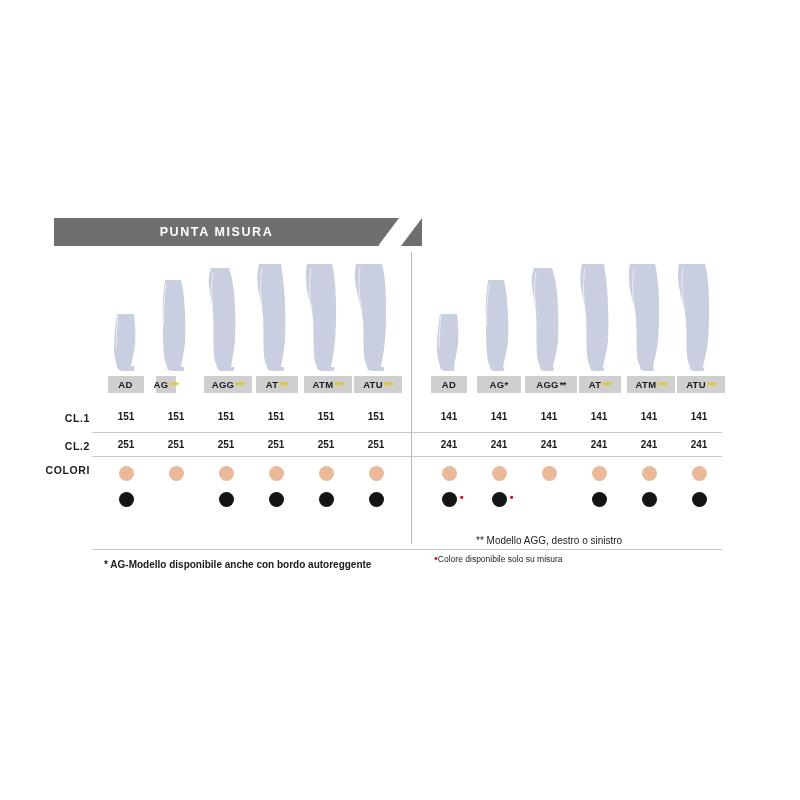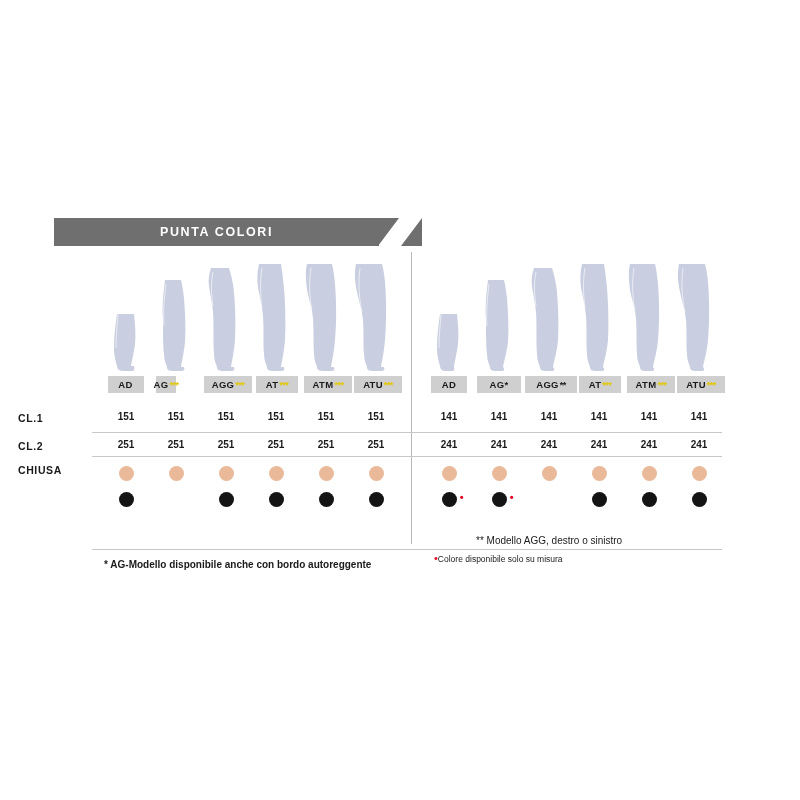--- a/index.html
+++ b/index.html
@@ -125,21 +125,21 @@
   }
 
   
   .rowlabel {
     position: absolute;
     right: 12px;
     font-size: 10.5px;
     font-weight: bold;
     color: #1a1a1a;
     letter-spacing: 0.6px;
-    text-align: left;
+    text-align: right;
   }
   .lbl-cl1 { top: 412px; left: 18px; width: 72px; }
   .lbl-cl2 { top: 440px; left: 18px; width: 72px; }
   .lbl-col { top: 464px; left: 18px; width: 72px; }
 
   
   .valrow { position: absolute; height: 14px; }
   .valrow .cell {
     position: absolute;
     top: 0;
@@ -217,21 +217,21 @@
     padding: 2px 4px;
     font-size: 9px;
   }
 </style>
 </head>
 <body>
 
 <div id="sheet">
 
   <div class="header-row">
-    <div class="hdr hdr-left">PUNTA COLORI</div>
+    <div class="hdr hdr-left">PUNTA MISURA</div>
     <div class="hdr-gap"></div>
   </div>
 
   <div class="v-divider"></div>
 
   <div class="legs-row legs-left">
     <div class="legcell" style="left:0px">
       <svg width="50" height="110" viewBox="0 0 50 110">
         <path d="M16 52 C14 66 13 76 13 86 C13 94 15 100 16 104 L30 104 C31 98 33 90 34 82 C35 72 34 62 33 52 Z" fill="#c9cfe0"></path>
         <path d="M16 104 C16 107 18 109 23 109 L31 109 C33 109 34 107 33 104 Z" fill="#c9cfe0"></path>
@@ -368,21 +368,21 @@
         <span class="stars">***</span>
     </div>
     <div class="chip" style="left:253px;width:48px">
       <span>ATU</span>
         <span class="stars">***</span>
     </div>
   </div>
 
   <div class="rowlabel lbl-cl1">CL.1</div>
   <div class="rowlabel lbl-cl2">CL.2</div>
-  <div class="rowlabel lbl-col">CHIUSA</div>
+  <div class="rowlabel lbl-col">COLORI</div>
 
   <div class="valrow row-cl1-left">
     <div class="cell" style="left:0px">151</div>
     <div class="cell" style="left:50px">151</div>
     <div class="cell" style="left:100px">151</div>
     <div class="cell" style="left:150px">151</div>
     <div class="cell" style="left:200px">151</div>
     <div class="cell" style="left:250px">151</div>
   </div>
   <div class="valrow row-cl1-right">

